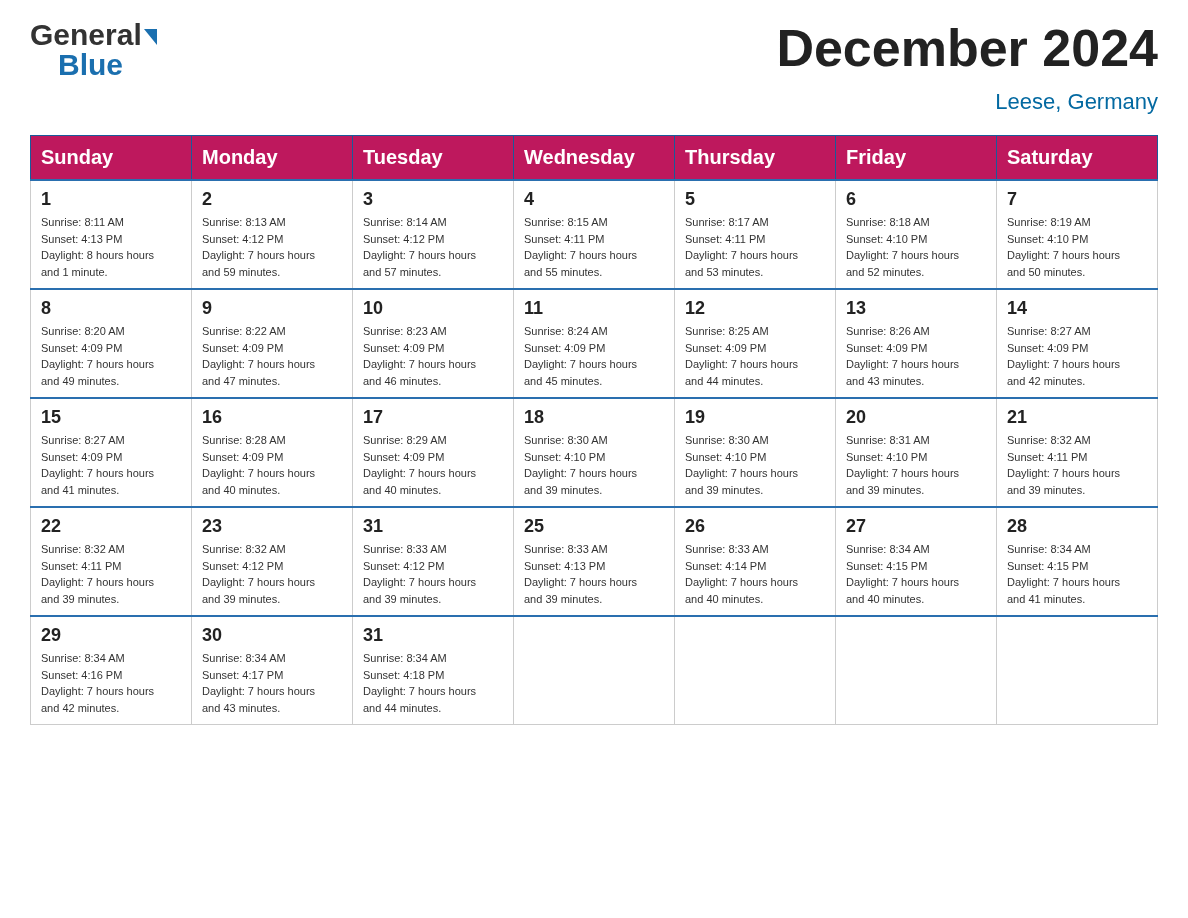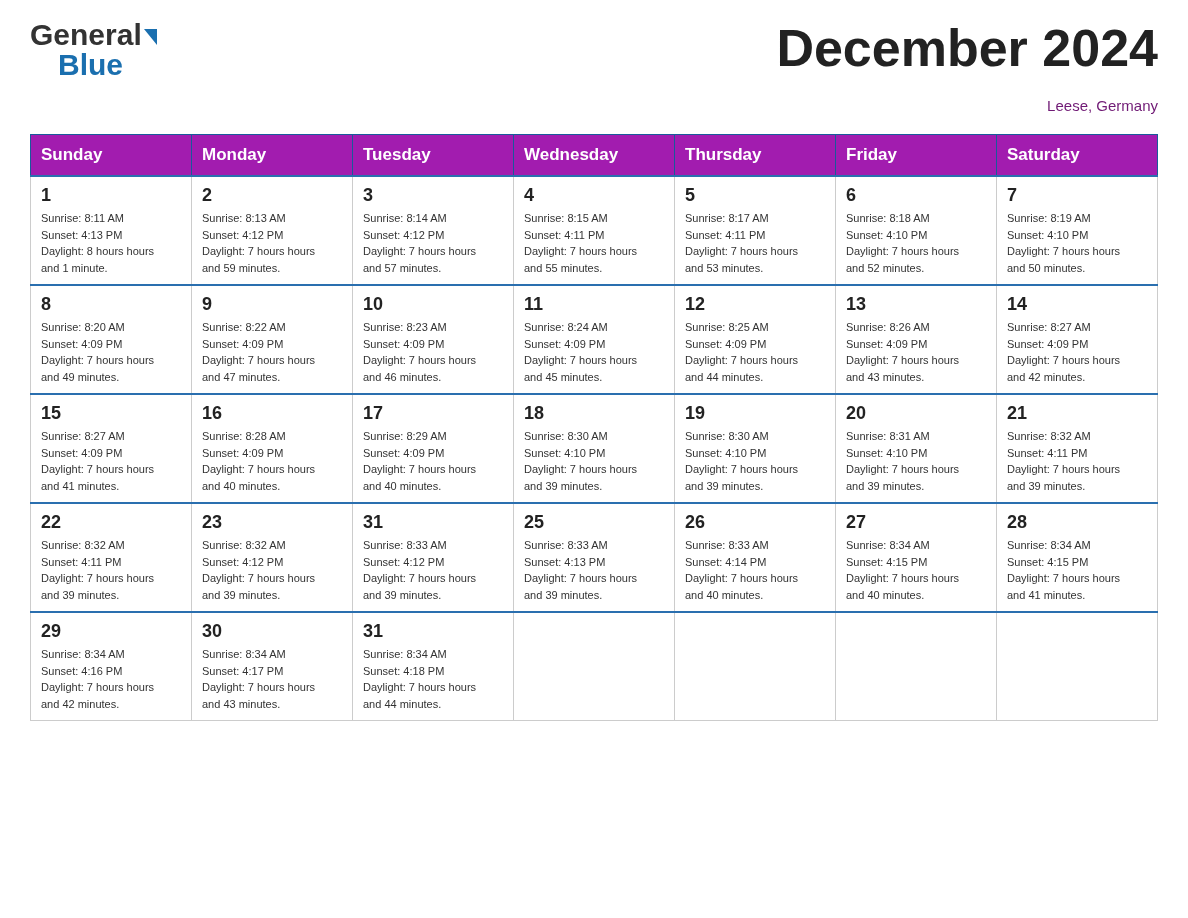--- a/index.html
+++ b/index.html
@@ -24,34 +24,34 @@
     .title-block {
       text-align: right;
     }
     .title-block h1 {
       font-size: 52px;
       font-weight: bold;
       color: #222;
       line-height: 1.1;
     }
     .title-block .subtitle {
-      font-size: 15px;
-      color: #701a75;
-      margin-top: 20px;
+      font-size: 22px;
+      color: #0369a1;
+      margin-top: 12px;
     }
     .calendar {
       width: 100%;
       border-collapse: collapse;
       border: 1px solid #aaa;
     }
     .calendar th {
-      background: #a21caf;
+      background: #be185d;
       color: #fff;
       padding: 10px 10px;
-      font-size: 17px;
+      font-size: 20px;
       font-weight: bold;
       text-align: left;
       border: 1px solid #1a5a9a;
     }
     .calendar td {
       vertical-align: top;
       padding: 8px 10px;
       border: 1px solid #ccc;
       width: calc(100% / 7);
       min-height: 110px;

